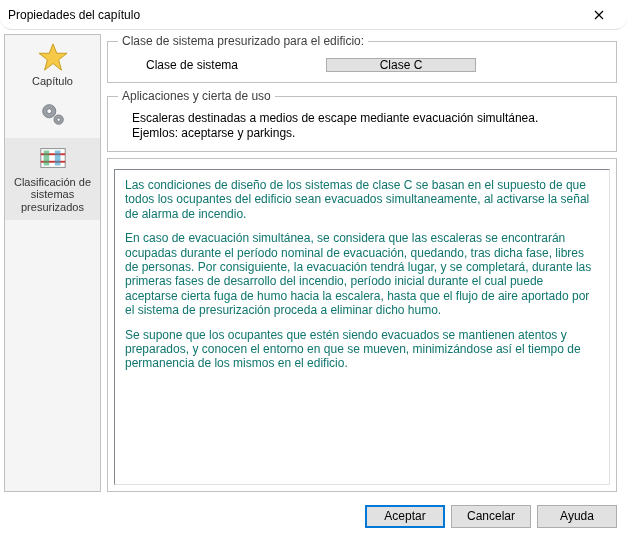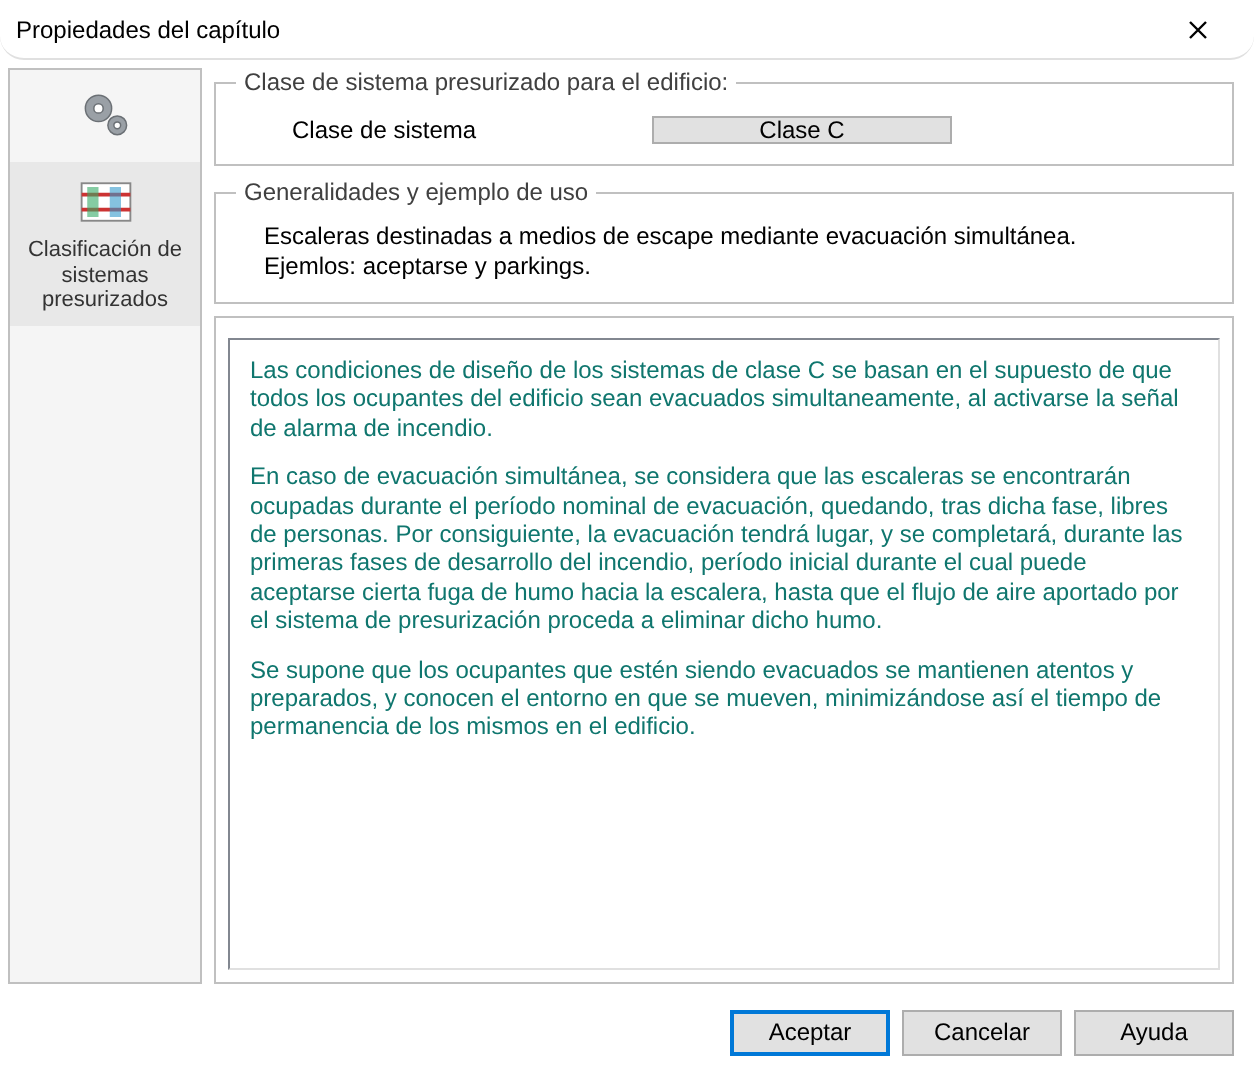--- a/index.html
+++ b/index.html
@@ -137,20 +137,28 @@
         <path d="M1 1 L9 9 M9 1 L1 9" stroke="currentColor" stroke-width="1.2"></path>
       </svg>
   </div>
 </div>
 
 <div class="body">
   <div class="sidebar">
     <div class="side-item">
       <div class="side-icon">
         <svg width="30" height="30" viewBox="0 0 32 32">
+            <polygon points="16,2 20,12 31,12 22,19 25,30 16,23 7,30 10,19 1,12 12,12" fill="#f7c948" stroke="#c59a1a" stroke-width="1"></polygon>
+          </svg>
+      </div>
+      <span>Capítulo</span>
+    </div>
+    <div class="side-item">
+      <div class="side-icon">
+        <svg width="30" height="30" viewBox="0 0 32 32">
           <g fill="#9aa0a6" stroke="#6b7075" stroke-width="0.8">
             <circle cx="12" cy="13" r="7"></circle>
               <circle cx="12" cy="13" r="2.5" fill="#fff"></circle>
             <circle cx="22" cy="22" r="5"></circle>
               <circle cx="22" cy="22" r="1.8" fill="#fff"></circle>
           </g>
         </svg>
       </div>
     </div>
     <div class="side-item selected">
@@ -170,21 +178,21 @@
   <div class="content">
     <fieldset>
       <legend>Clase de sistema presurizado para el edificio:</legend>
       <div class="row">
         <div class="lbl">Clase de sistema</div>
         <div class="btn">Clase C</div>
       </div>
     </fieldset>
 
     <fieldset>
-      <legend>Generalidades y ejemplo de uso</legend>
+      <legend>Aplicaciones y cierta de uso</legend>
       <div class="apps-text">
         <div>Escaleras destinadas a medios de escape mediante evacuación simultánea.</div>
         <div>Ejemlos: aceptarse y parkings.</div>
       </div>
     </fieldset>
 
     <div class="tabpanel">
       <div class="inset">
         <p class="para">Las condiciones de diseño de los sistemas de clase C se basan en el supuesto de que todos los ocupantes del edificio sean evacuados simultaneamente, al activarse la señal de alarma de incendio.</p>
         <p class="para">En caso de evacuación simultánea, se considera que las escaleras se encontrarán ocupadas durante el período nominal de evacuación, quedando, tras dicha fase, libres de personas. Por consiguiente, la evacuación tendrá lugar, y se completará, durante las primeras fases de desarrollo del incendio, período inicial durante el cual puede aceptarse cierta fuga de humo hacia la escalera, hasta que el flujo de aire aportado por el sistema de presurización proceda a eliminar dicho humo.</p>

